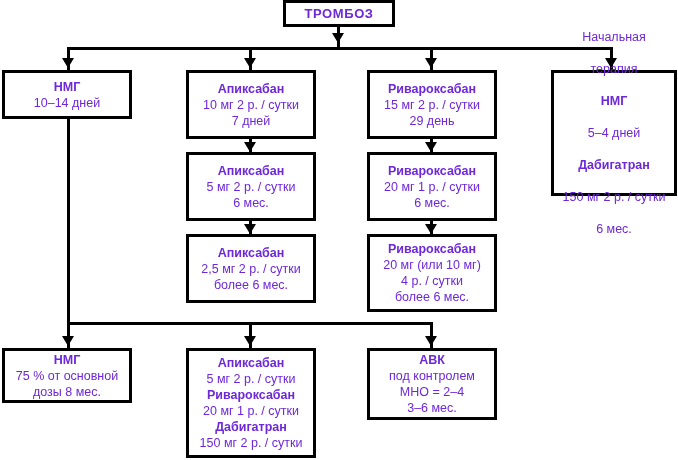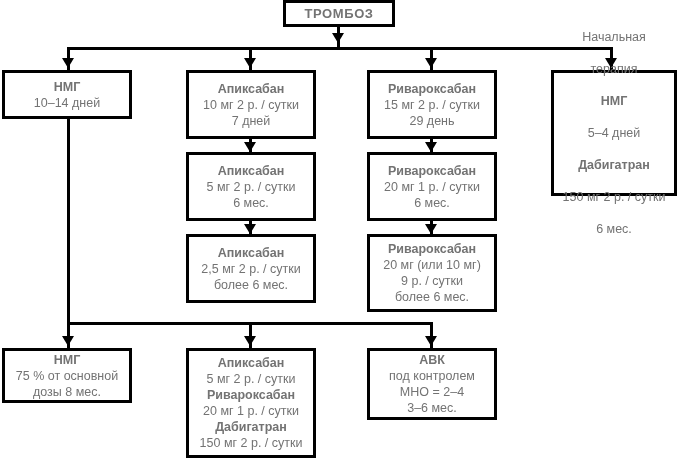--- a/index.html
+++ b/index.html
@@ -18,21 +18,21 @@
   .node {
     position: absolute;
     box-sizing: border-box;
     border: 3px solid #000000;
     background: #ffffff;
     display: flex;
     flex-direction: column;
     align-items: center;
     justify-content: center;
     text-align: center;
-    color: #737373;
+    color: #6d28d9;
     font-size: 12.5px;
     line-height: 16px;
     letter-spacing: 0px;
   }
   .node .ln {
     display: block;
     white-space: nowrap;
   }
   .node .ln.b {
     font-weight: bold;
@@ -124,21 +124,21 @@
     <span class="ln b">Ривароксабан</span>
     <span class="ln">20 мг 1 р. / сутки</span>
     <span class="ln">6 мес.</span>
   </div>
   <div class="vline" style="left:430px; top:221px; height:13px;"></div>
   <div class="arrow" style="left:425px; top:224px;"></div>
 
   <div class="node" style="left:367px; top:234px; width:130px; height:78px;">
     <span class="ln b">Ривароксабан</span>
     <span class="ln">20 мг (или 10 мг)</span>
-    <span class="ln">9 р. / сутки</span>
+    <span class="ln">4 р. / сутки</span>
     <span class="ln">более 6 мес.</span>
   </div>
 
   <div class="node" style="left:551px; top:70px; width:126px; height:126px;gap:16px;">
     <span class="ln">Начальная</span>
     <span class="ln">терапия</span>
     <span class="ln b">НМГ</span>
     <span class="ln">5–4 дней</span>
     <span class="ln b">Дабигатран</span>
     <span class="ln">150 мг 2 р. / сутки</span>

